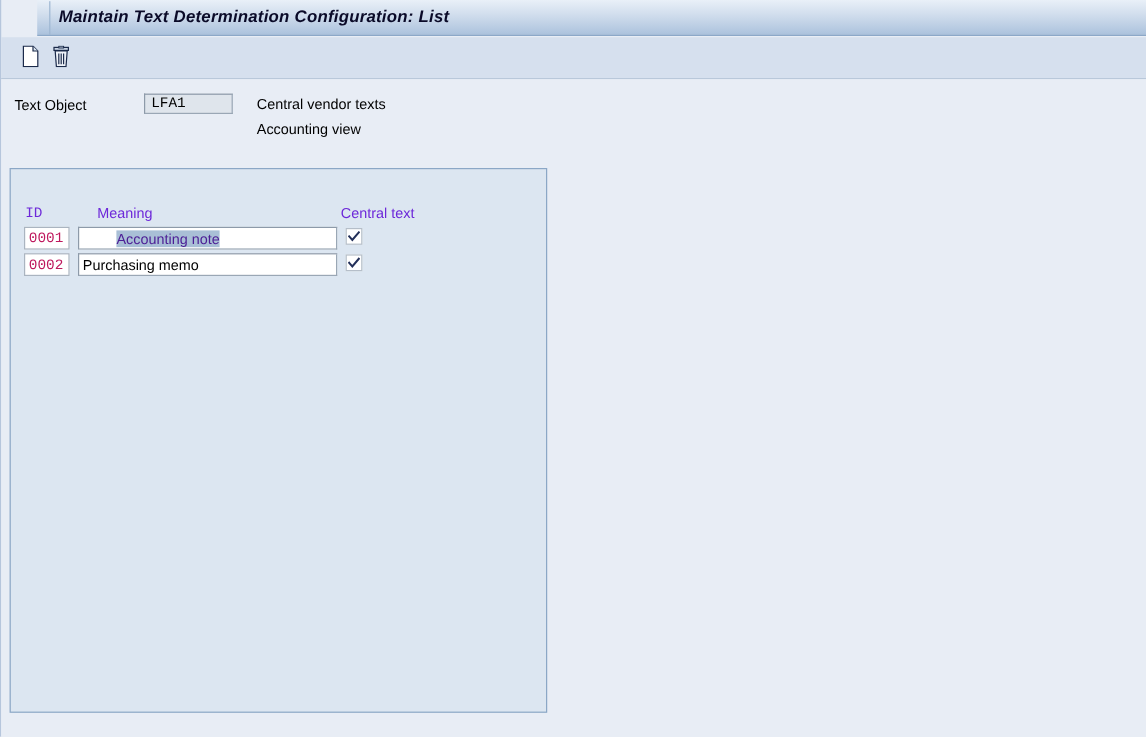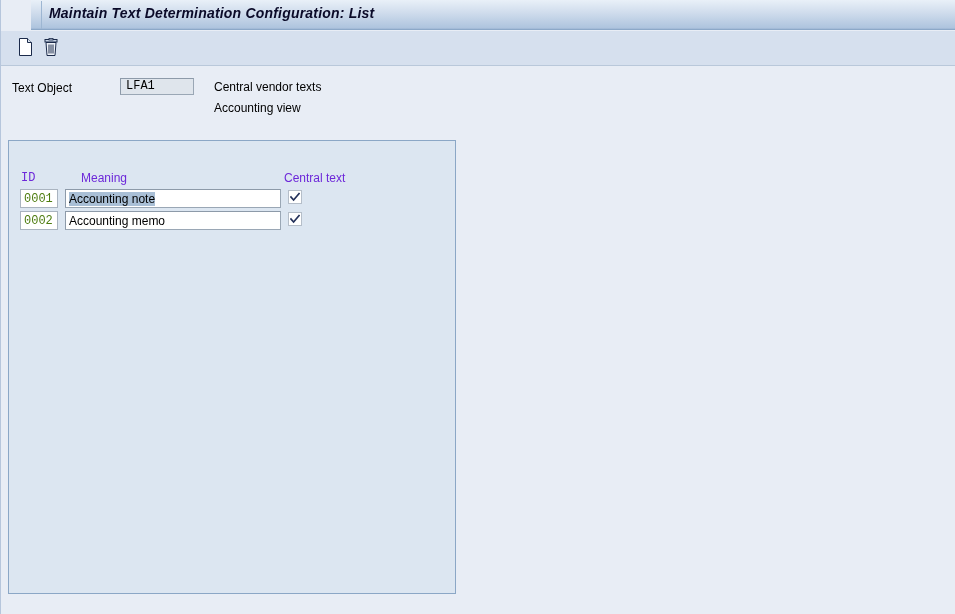--- a/index.html
+++ b/index.html
@@ -209,21 +209,21 @@
   .cell-id {
     position: absolute;
     left: 11px;
     top: 0;
     width: 38px;
     height: 19px;
     background: #ffffff;
     border: 1px solid #aab4c0;
     font-family: "Liberation Mono", monospace;
     font-size: 12px;
-    color: #4d7c0f;
+    color: #be185d;
     text-align: left;
     padding-left: 3px;
     line-height: 18px;
     box-sizing: border-box;
     outline: none;
   }
   .cell-meaning {
     position: absolute;
     left: 56px;
     top: 0;
@@ -238,21 +238,22 @@
     padding-left: 3px;
     line-height: 18px;
     box-sizing: border-box;
     outline: none;
   }
   .cell-meaning.selected-text {
     background: #ffffff;
   }
   .cell-meaning.selected-text .hl {
     background: #a9bfd6;
-    color: #000000;
+    color: #4c1d95;
+    margin-left: 28px;
   }
   .cell-check {
     position: absolute;
     left: 279px;
     top: 1px;
     width: 14px;
     height: 14px;
     background: #ffffff;
     border: 1px solid #b5bec9;
     box-sizing: border-box;
@@ -329,21 +330,21 @@
             <svg width="10" height="10" viewBox="0 0 10 10">
               <path d="M1 5 L3.6 8 L9 1.6" fill="none" stroke="#23305a" stroke-width="1.7" stroke-linecap="square"></path>
             </svg>
           </span>
         </div>
       </div>
 
       <div class="row" id="row-1">
         <input class="cell-id" type="text" readonly="" value="0002" style="">
         <div class="cell-meaning">
-          <span>Accounting memo</span>
+          <span>Purchasing memo</span>
         </div>
         <div class="cell-check">
           <span>
             <svg width="10" height="10" viewBox="0 0 10 10">
               <path d="M1 5 L3.6 8 L9 1.6" fill="none" stroke="#23305a" stroke-width="1.7" stroke-linecap="square"></path>
             </svg>
           </span>
         </div>
       </div>
 

